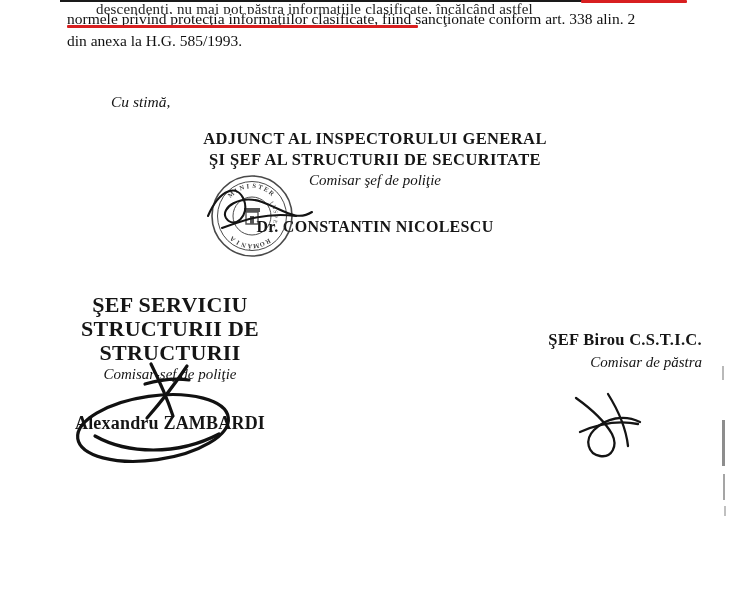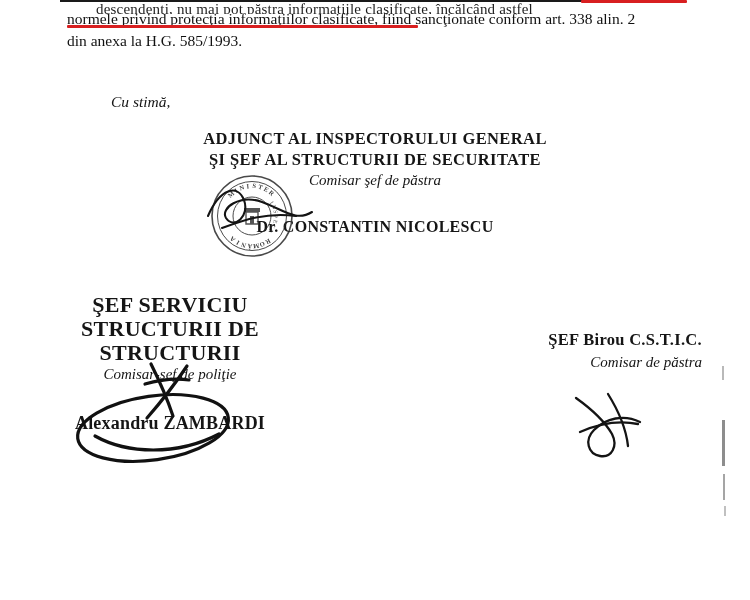--- a/index.html
+++ b/index.html
@@ -187,21 +187,21 @@
   </div>
 
   <div class="red-underline" id="red-1"></div>
   <div class="red-underline" id="red-2"></div>
 
   <div class="cu-stima">Cu stimă,</div>
 
   <div class="center-block">
     <div class="title-1">ADJUNCT AL INSPECTORULUI GENERAL</div>
     <div class="title-2">ŞI ŞEF AL STRUCTURII DE SECURITATE</div>
-    <div class="rank">Comisar şef de păstra</div>
+    <div class="rank">Comisar şef de poliţie</div>
     <div class="name">Dr. CONSTANTIN NICOLESCU</div>
   </div>
 
   <div class="ink" id="stamp">
     <svg width="112" height="112" viewBox="0 0 112 112">
       <g fill="none" stroke="#2a2a2a" stroke-width="1.6" opacity="0.85">
         <circle cx="56" cy="56" r="40"></circle>
         <circle cx="56" cy="56" r="34.5" stroke-width="1"></circle>
         <circle cx="56" cy="56" r="19" stroke-width="1"></circle>
       </g>

